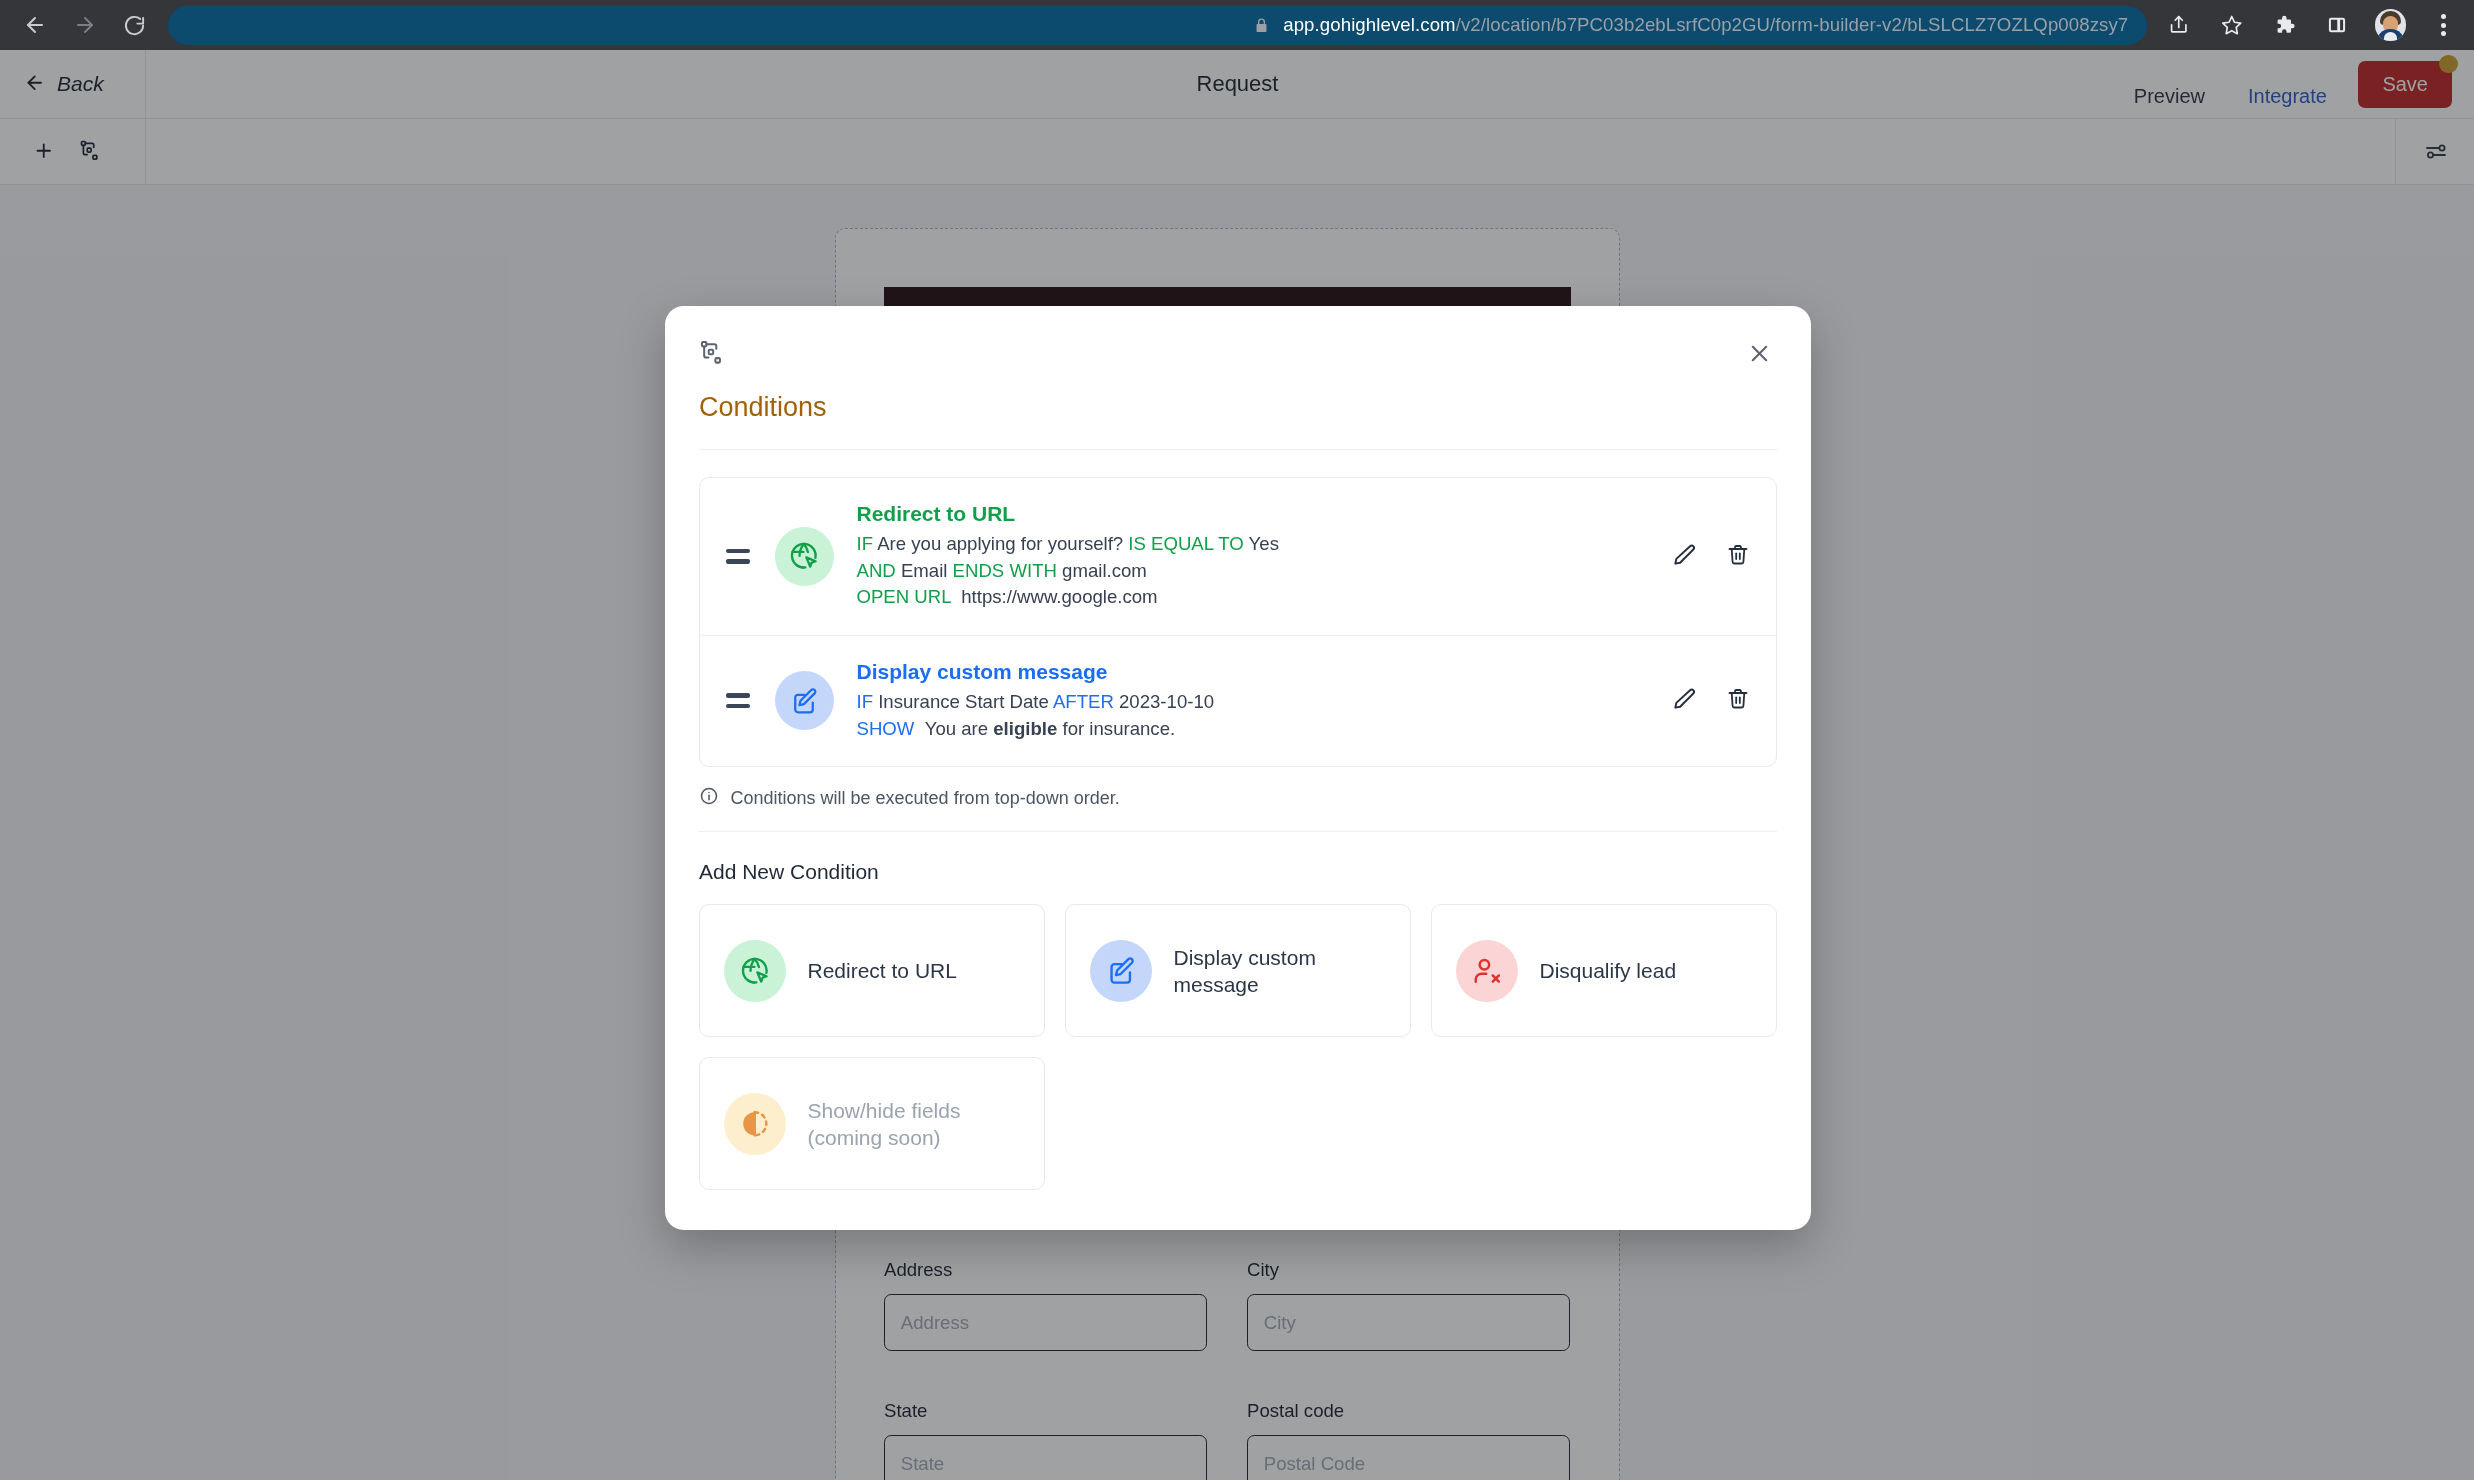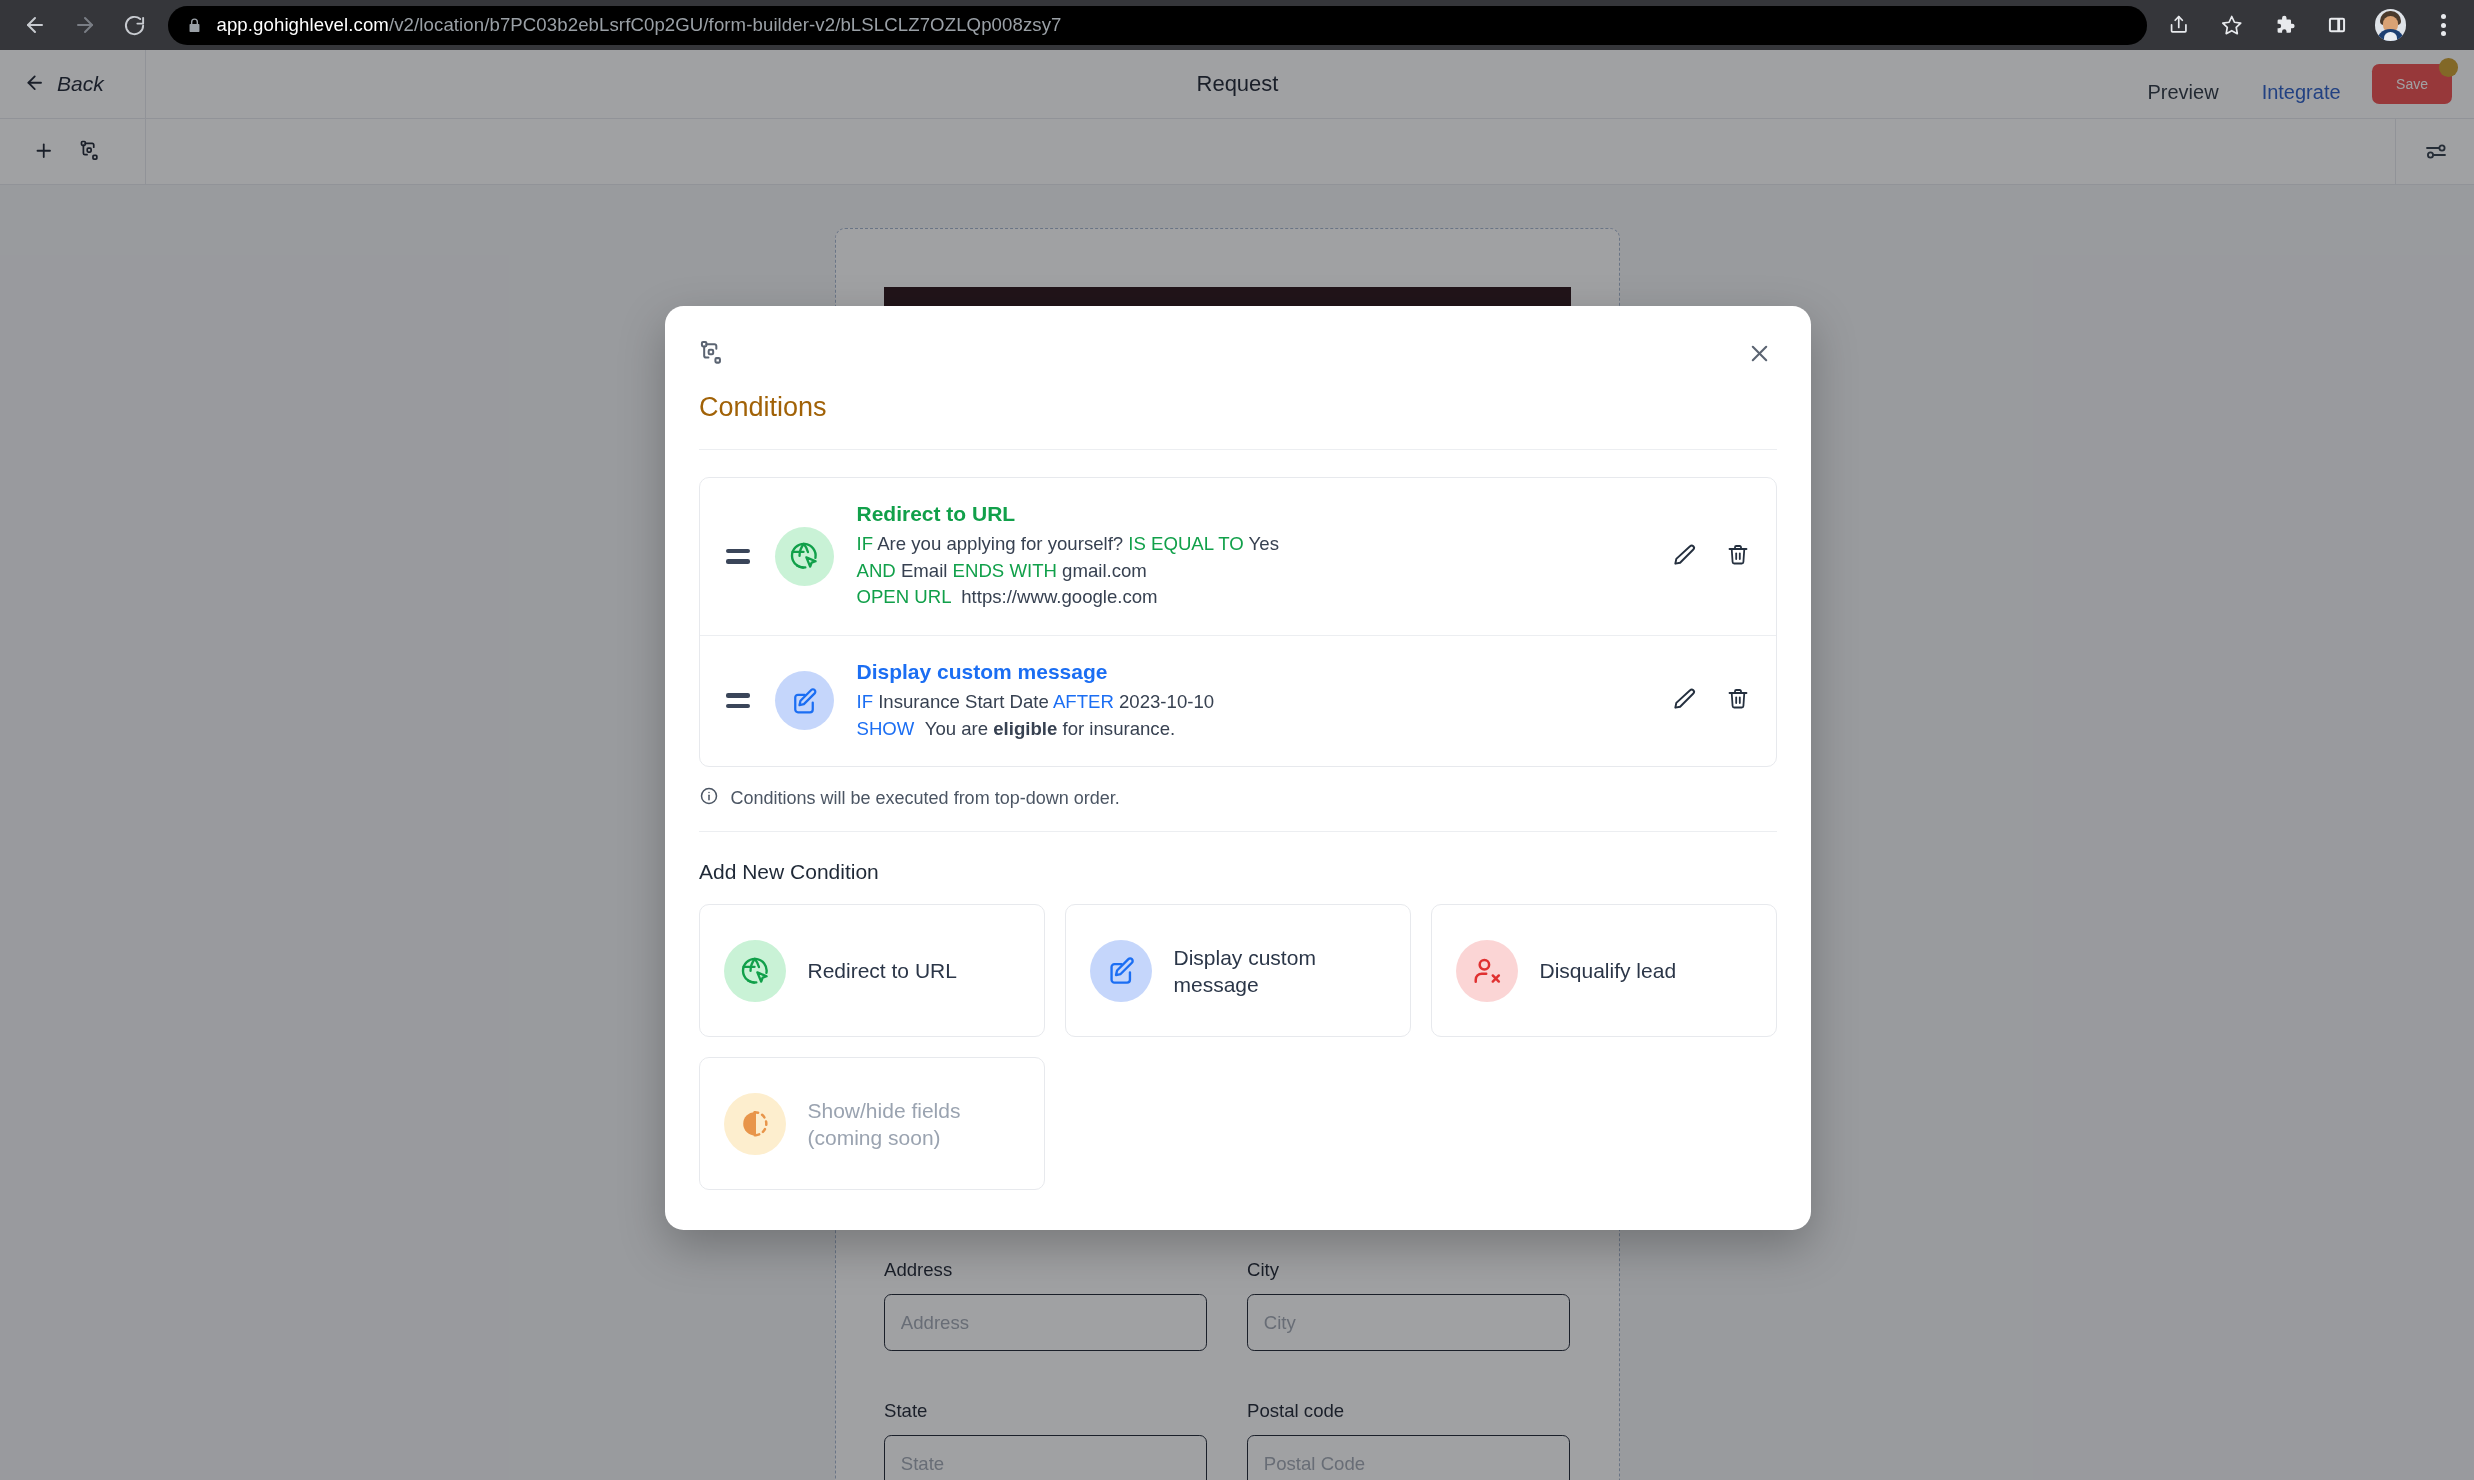--- a/index.html
+++ b/index.html
@@ -20,23 +20,24 @@
   .nav-btns { display: flex; align-items: center; gap: 5.7px; margin-left: 13px; }
   .nav-btn {
     width: 44px; height: 44px; border-radius: 50%;
     display: flex; align-items: center; justify-content: center;
     color: #c8cbd0;
   }
   .nav-btn svg { display: block; }
   .omnibox {
     margin-left: 11.5px;
     width: 1979px; height: 39px;
-    background: #000000; border-radius: 19.3px;
+    background: #0c4a6e; border-radius: 19.3px;
     display: flex; align-items: center;
     padding: 0 18.6px;
+    justify-content: flex-end;
   }
   .lock-icon { margin-right: 13px; display:flex; color:#9aa0a6; }
   .url { font-size: 18.6px; letter-spacing: 0.1px; white-space: nowrap; }
   .url .host { color: #ffffff; }
   .url .path { color: #9aa0a6; }
   .chrome-right {
     display: flex; align-items: center; gap: 21.5px;
     margin-left: auto; margin-right: 15.8px; color: #e8eaed;
   }
   .chrome-icon { width: 31.5px; height: 31.5px; display:flex; align-items:center; justify-content:center; }
@@ -68,22 +69,22 @@
     position: absolute; left: 0; right: 0; text-align: center;
     font-size: 22px; color: #111827;
   }
   .header-right {
     margin-left: auto; display: flex; align-items: flex-end; gap: 0; padding-right: 23px;
   }
   .hdr-link { font-size: 20px; color: #1f2937; padding: 0 21.5px; }
   .hdr-link.accent { color: #1f55c4; }
   .save-btn {
     position: relative;
-    background: #ef4444; color: #ffffff;
-    font-size: 14px; border: none; border-radius: 7.2px;
+    background: #b91c1c; color: #ffffff;
+    font-size: 20px; border: none; border-radius: 7.2px;
     padding: 12px 24px; margin-left: 10px;
   }
   .save-dot {
     position: absolute; top: -5.7px; right: -5.7px;
     width: 18.6px; height: 18.6px; border-radius: 50%; background: #c99a22;
   }
 
   .app-toolbar {
     position: absolute; top: 69px; left: 0; width: 2475px; height: 66px;
     background: #ffffff; display: flex; align-items: center;

